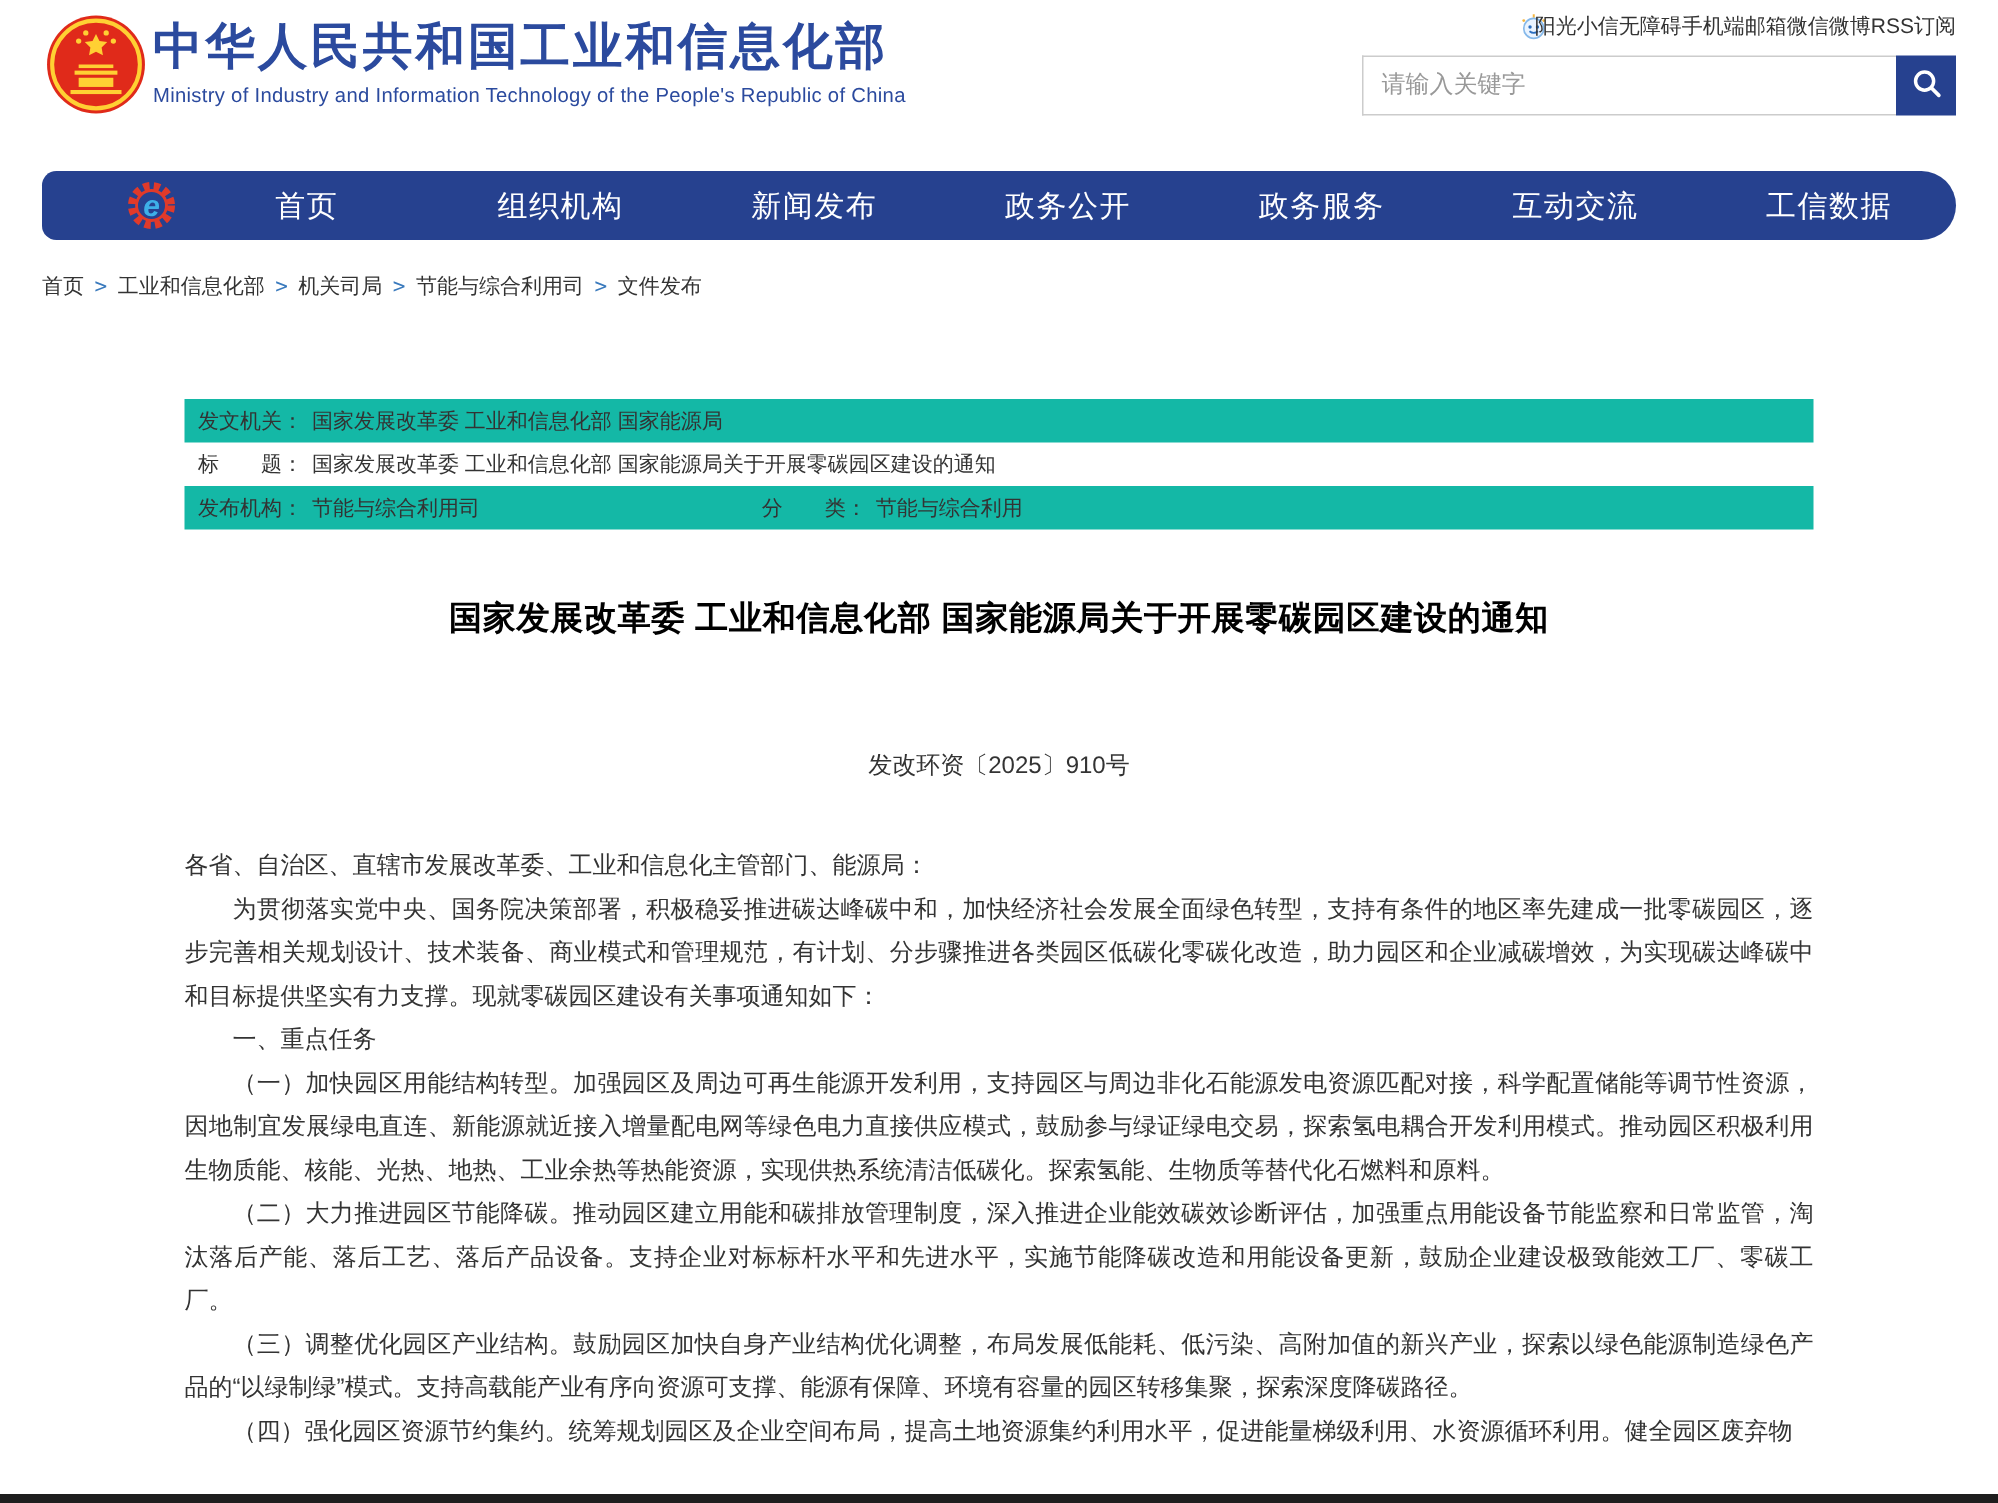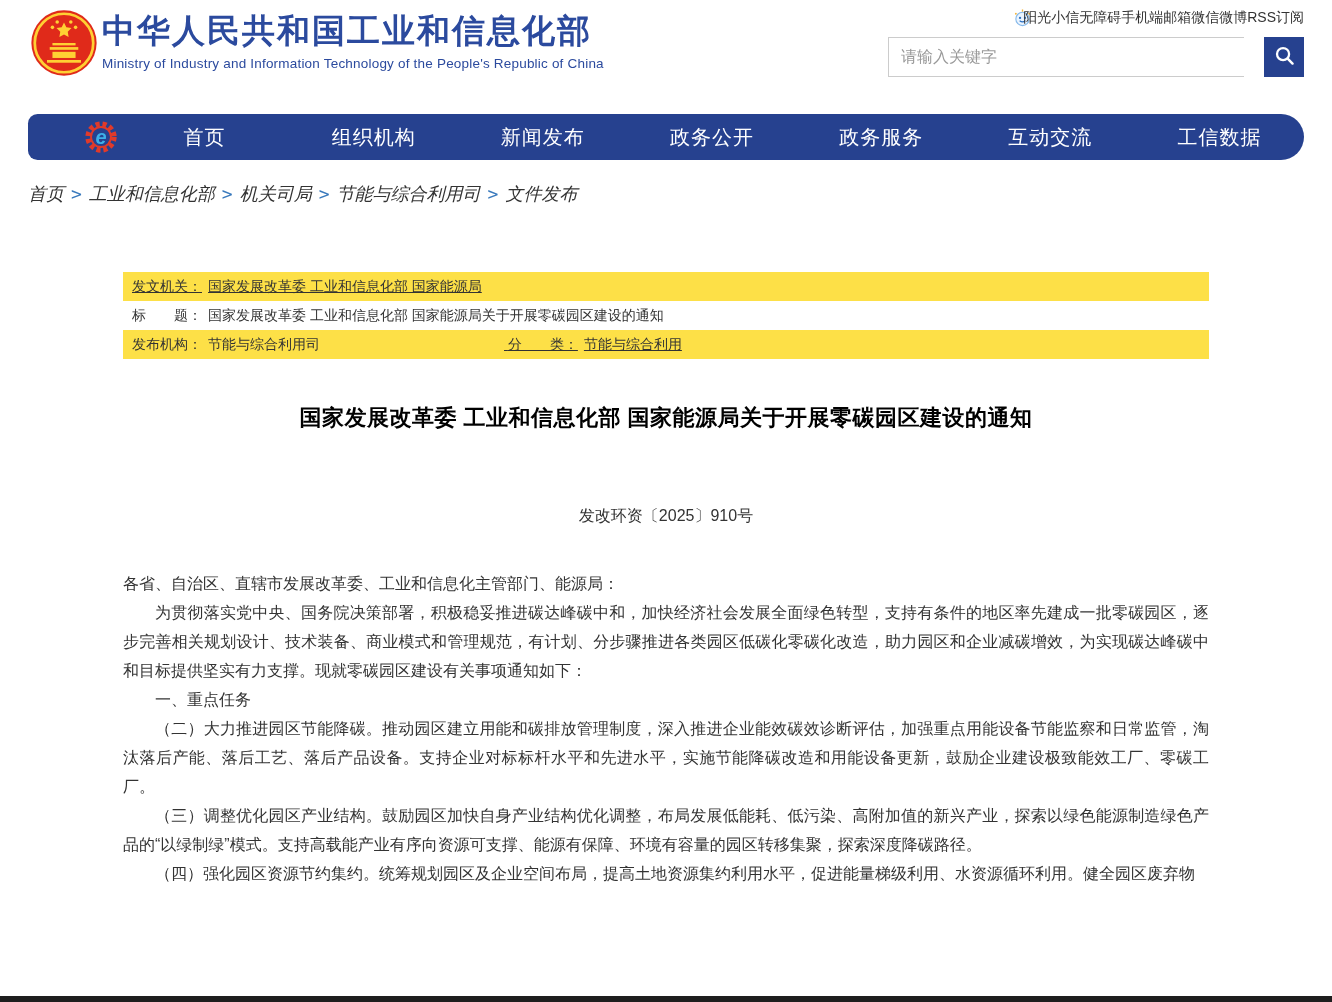--- a/index.html
+++ b/index.html
@@ -14,41 +14,41 @@
   
   .header { position:relative; height:100px;padding-left:28px; }
   .emblem { position:absolute; left:30px; top:8px; width:68px; height:70px; }
   .brand { position:absolute; left:102px; top:13px; }
   .brand-title { font-size:33px; font-weight:700; color:#2b4a9e; letter-spacing:2px; line-height:1.1; }
   .brand-sub { font-size:13.5px; color:#2b4a9e; margin-top:7px; letter-spacing:.2px;text-align:right; }
 
   .top-links { position:absolute; right:28px; top:8px; display:flex; align-items:center; font-size:14px; color:#333; white-space:nowrap; }
   .top-links .robot { display:inline-flex; margin-right:-9px; }
 
-  .search-bar { position:absolute; right:28px; top:37px; display:flex; align-items:center;gap:20px; }
+  .search-bar { position:absolute; right:28px; top:37px; display:flex; align-items:center; }
   .search-input { width:356px; height:40px; border:1px solid #ccc; border-right:none; padding:0 12px; font-size:16px; color:#333; outline:none; font-family:inherit; }
   .search-input::placeholder { color:#999; }
   .search-btn { width:40px; height:40px; background:#26418f; border:none; display:flex; align-items:center; justify-content:center; cursor:pointer; }
 
   
   .nav { margin:14px 28px 0 28px; height:46px; background:#26418f; border-radius:10px 24px 24px 10px; display:flex; align-items:center; }
   .nav-logo { width:38px; height:38px; margin-left:54px; flex:0 0 auto; }
   .nav-items { flex:1; display:flex; }
   .nav-item { flex:1; text-align:center; color:#fff; font-size:20px; letter-spacing:1px; cursor:pointer; }
 
   
-  .breadcrumb { margin:22px 28px 0 28px; font-size:18px; color:#333;font-style:italic; }
+  .breadcrumb { margin:22px 28px 0 28px; font-size:14px; color:#333; }
   .crumb-sep { color:#3a7abd; margin:0 7px; font-family:"DejaVu Sans Mono",monospace; }
 
   
   .content { width:1086px; margin:66px auto 0 auto; }
 
   .meta-table { width:100%; }
   .meta-row { height:29px; line-height:29px; font-size:14px; color:#333; padding-left:9px; white-space:nowrap; }
-  .meta-row.gray { background:#fde047;text-decoration:underline; }
+  .meta-row.gray { background:#14b8a6; }
   .meta-pair.first { display:inline-block; width:372px; }
   .meta-value { margin-left:6px; }
 
   .article-title { margin-top:44px; text-align:center; font-size:22px; font-weight:700; color:#000; letter-spacing:.5px; }
   .doc-number { margin-top:73px; text-align:center; font-size:16px; color:#333; }
   .article-body { margin-top:42px; font-size:16px; line-height:29px; color:#333; text-align:justify; }
   .article-body p { margin:0; text-indent:2em; }
   .article-body p.no-indent { text-indent:0; }
 
   .footer-bar { position:absolute; left:0; bottom:0; width:100%; height:6px; background:#1e1e1e; }
@@ -150,20 +150,21 @@
   </div>
 
   <h1 class="article-title">国家发展改革委 工业和信息化部 国家能源局关于开展零碳园区建设的通知</h1>
 
   <div class="doc-number">发改环资〔2025〕910号</div>
 
   <div class="article-body">
     <p class="no-indent">各省、自治区、直辖市发展改革委、工业和信息化主管部门、能源局：</p>
     <p>为贯彻落实党中央、国务院决策部署，积极稳妥推进碳达峰碳中和，加快经济社会发展全面绿色转型，支持有条件的地区率先建成一批零碳园区，逐步完善相关规划设计、技术装备、商业模式和管理规范，有计划、分步骤推进各类园区低碳化零碳化改造，助力园区和企业减碳增效，为实现碳达峰碳中和目标提供坚实有力支撑。现就零碳园区建设有关事项通知如下：</p>
     <p>一、重点任务</p>
+    <p>（一）加快园区用能结构转型。加强园区及周边可再生能源开发利用，支持园区与周边非化石能源发电资源匹配对接，科学配置储能等调节性资源，因地制宜发展绿电直连、新能源就近接入增量配电网等绿色电力直接供应模式，鼓励参与绿证绿电交易，探索氢电耦合开发利用模式。推动园区积极利用生物质能、核能、光热、地热、工业余热等热能资源，实现供热系统清洁低碳化。探索氢能、生物质等替代化石燃料和原料。</p>
     <p>（二）大力推进园区节能降碳。推动园区建立用能和碳排放管理制度，深入推进企业能效碳效诊断评估，加强重点用能设备节能监察和日常监管，淘汰落后产能、落后工艺、落后产品设备。支持企业对标标杆水平和先进水平，实施节能降碳改造和用能设备更新，鼓励企业建设极致能效工厂、零碳工厂。</p>
     <p>（三）调整优化园区产业结构。鼓励园区加快自身产业结构优化调整，布局发展低能耗、低污染、高附加值的新兴产业，探索以绿色能源制造绿色产品的“以绿制绿”模式。支持高载能产业有序向资源可支撑、能源有保障、环境有容量的园区转移集聚，探索深度降碳路径。</p>
     <p>（四）强化园区资源节约集约。统筹规划园区及企业空间布局，提高土地资源集约利用水平，促进能量梯级利用、水资源循环利用。健全园区废弃物</p>
   </div>
 
 </div>
 
 <div class="footer-bar"></div>
 
 </body></html>

